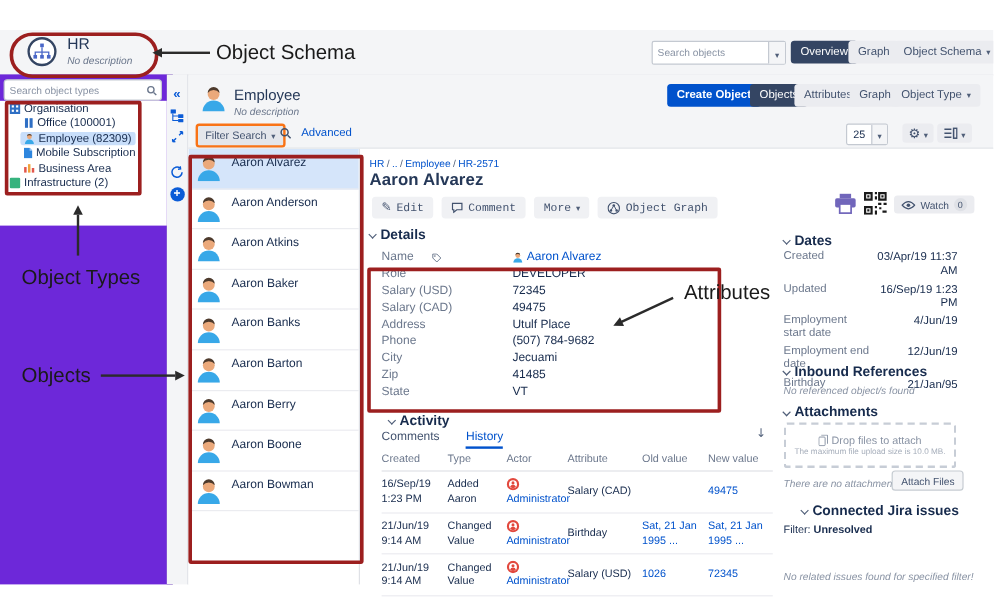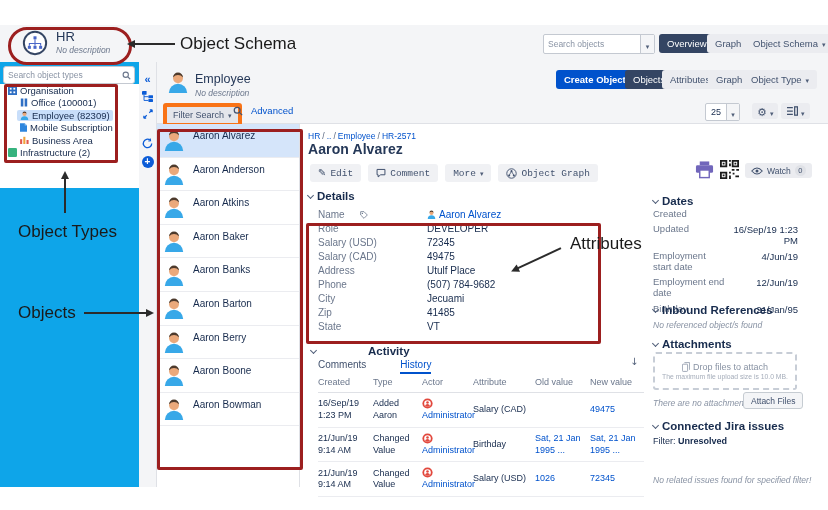--- a/index.html
+++ b/index.html
@@ -31,40 +31,40 @@
 
   
   .topbar{left:0;top:25px;width:828px;height:37px;background:#f4f5f7;border-bottom:1px solid #dfe1e6;}
   .schema-name{left:56px;top:4px;font-size:13px;color:#253858;}
   .schema-desc{left:56px;top:20px;font-size:8.5px;font-style:italic;color:#6b778c;}
   .selbox{display:flex;align-items:center;background:#fff;border:1px solid #c4c9d1;border-radius:2px;height:18px;}
   .selbox .ph{flex:1;font-size:8.5px;color:#8993a4;padding:0 4px;}
   .selbox .seg{width:13px;height:100%;border-left:1px solid #c4c9d1;display:flex;align-items:center;justify-content:center;background:#f4f5f7;}
 
   
-  .sidebar{left:0;top:62px;width:139px;height:425px;background:#0ea5e9;border-right:5px solid #4c1d95;}
+  .sidebar{left:0;top:62px;width:139px;height:425px;background:#6d28d9;border-right:5px solid #4c1d95;}
   .treewrap{left:0;top:22px;width:139px;height:104px;background:#fff;}
   .tree-row{display:flex;align-items:center;height:12.5px;font-size:9.5px;color:#172b4d;}
   .tree-row .hl{display:inline-flex;align-items:center;gap:3px;padding:0 3px;border-radius:2px;}
   .tree-row.sel .hl{background:#c8defa;}
   .lvl0{padding-left:5px;} .lvl1{padding-left:17px;}
 
   .tools{left:139px;top:62px;width:18px;height:425px;background:#f4f5f7;border-right:1px solid #dfe1e6;
          display:flex;flex-direction:column;align-items:center;padding-top:12px;gap:7px;box-sizing:border-box;}
   .icol{color:#0b5cd7;font-size:11px;font-weight:bold;line-height:10px;}
   .icol.coll::before{content:"«";}
   .plus{width:12px;height:12px;border-radius:50%;background:#0b5cd7;color:#fff;font-size:10px;
         line-height:11px;text-align:center;font-weight:bold;}
   .plus::before{content:"+";}
 
   
   .objheader{left:157px;top:62px;width:671px;height:62px;background:#f4f5f7;border-bottom:1px solid #dfe1e6;box-sizing:border-box;}
   .oh-title{left:38px;top:10px;font-size:12.5px;color:#253858;}
   .oh-desc{left:38px;top:26px;font-size:8.5px;font-style:italic;color:#6b778c;}
-  .filterbtn{display:inline-flex;align-items:center;gap:4px;background:#e4e6eb;border:4px solid #f97316;
+  .filterbtn{display:inline-flex;align-items:center;gap:4px;background:#e4e6eb;border:2px solid #f97316;
              border-radius:3px;height:16px;font-size:9px;color:#42526e;padding:0 6px;}
   .minisel{display:flex;align-items:center;background:#fff;border:1px solid #c4c9d1;border-radius:2px;height:16px;}
   .minisel .num{font-size:9px;padding:0 5px;color:#172b4d;}
   .minisel .seg{width:12px;height:100%;border-left:1px solid #c4c9d1;display:flex;align-items:center;justify-content:center;background:#f4f5f7;}
   .sqbtn{display:inline-flex;align-items:center;gap:3px;background:#ebecf0;border-radius:3px;height:16px;padding:0 5px;}
   .gear::before{content:"⚙";font-family:"DejaVu Sans",sans-serif;font-size:11px;color:#42526e;}
 
   
   .objlist{left:157px;top:124px;width:143px;height:363px;background:#fff;border-right:1px solid #dfe1e6;overflow:hidden;box-sizing:border-box;}
   .lrow{height:33.6px;display:flex;align-items:center;gap:8px;padding-left:6px;border-bottom:1px solid #ebecf0;box-sizing:border-box;}
@@ -78,22 +78,22 @@
   .dtitle{left:8px;top:17px;font-size:14px;font-weight:bold;color:#253858;letter-spacing:.1px;}
   .actions{left:10px;top:40px;display:flex;gap:7px;font-family:Liberation Mono, monospace;}
   .actions .pill{background:#f0f1f4;height:18px;font-size:9.5px;}
   .pencil::before{content:"✎";font-family:"DejaVu Sans",sans-serif;font-size:10px;}
   .sec-details{left:8px;top:66px;}
   .attrs{left:0;top:84px;width:310px;padding-left:18px;box-sizing:content-box;}
   .arow{display:grid;grid-template-columns:109px 1fr;height:13.9px;align-items:center;font-size:10px;}
   .arow .al{color:#6b778c;display:flex;align-items:center;gap:15px;}
   .arow .av{color:#172b4d;display:flex;align-items:center;gap:3px;}
 
-  .sec-activity{left:11px;top:221px;gap:48px;}
-  .tabs{left:18px;top:235px;display:flex;gap:34px;font-size:10px;color:#42526e;}
+  .sec-activity{left:24px;top:221px;}
+  .tabs{left:18px;top:235px;display:flex;gap:22px;font-size:10px;color:#42526e;}
   .tabs .active{color:#0052cc;border-bottom:2px solid #0052cc;padding-bottom:2px;}
   .sortic{left:330px;top:232px;font-size:10px;color:#505f79;}
   .sortic::before{content:"↓";font-family:"DejaVu Sans",sans-serif;}
   .htable{left:18px;top:250px;width:326px;font-size:9px;}
   .hgrid{display:grid;grid-template-columns:55px 49px 51px 62px 55px 54px;column-gap:0;}
   .hhead{color:#6b778c;padding:3px 0 5px;border-bottom:1px solid #dfe1e6;}
   .hrow{border-bottom:1px solid #ebecf0;padding:5px 0;align-items:center;color:#172b4d;line-height:1.3;}
   .hrow .cell{padding-right:6px;}
   .adminwrap{display:flex;flex-direction:column;gap:1px;}
   .admin-ic{width:11px;height:11px;}
@@ -615,20 +615,21 @@
       <span class="badge">0</span>
     </span>
 
     <div class="abs sec" style="left:3px;top:71px;">
       <span class="chev"></span>
         <span>Dates</span>
     </div>
     <div class="abs" style="left:3px;top:85px;width:145px;">
       <div class="drow">
           <span class="dl">Created</span>
+          <span class="dv">03/Apr/19 11:37 AM</span>
         </div>
       <div class="drow">
           <span class="dl">Updated</span>
           <span class="dv">16/Sep/19 1:23 PM</span>
         </div>
       <div class="drow">
           <span class="dl">Employment start date</span>
           <span class="dv">4/Jun/19</span>
         </div>
       <div class="drow">
@@ -659,21 +660,21 @@
               <path d="M3 0.5h6.5v9"></path>
             </svg>
           </span>
           <span>Drop files to attach</span>
         </span>
       <span class="dz2">The maximum file upload size is 10.0 MB.</span>
     </div>
     <div class="abs italic" style="left:3px;top:274px;font-size:8.5px;">There are no attachments</div>
     <span class="abs attachbtn" style="left:93px;top:268px;">Attach Files</span>
 
-    <div class="abs sec" style="left:3px;top:296px;">
+    <div class="abs sec" style="left:18px;top:296px;">
       <span class="chev"></span>
         <span>Connected Jira issues</span>
     </div>
     <div class="abs" style="left:3px;top:312px;font-size:9px;">
       <span>Filter:</span>
       <b>Unresolved</b>
     </div>
     <div class="abs italic" style="left:3px;top:326px;font-size:8.5px;margin-top:25px;">No related issues found for specified filter!</div>
   </div>
 

